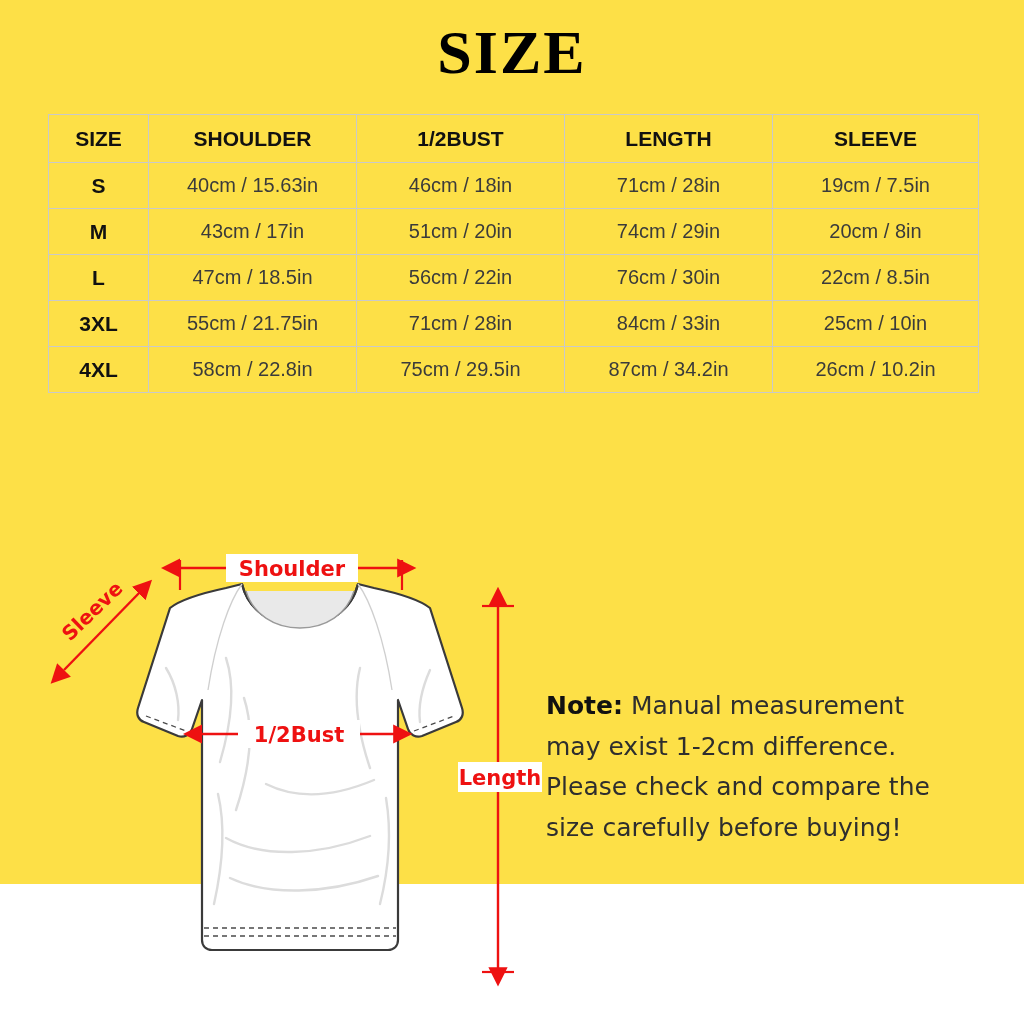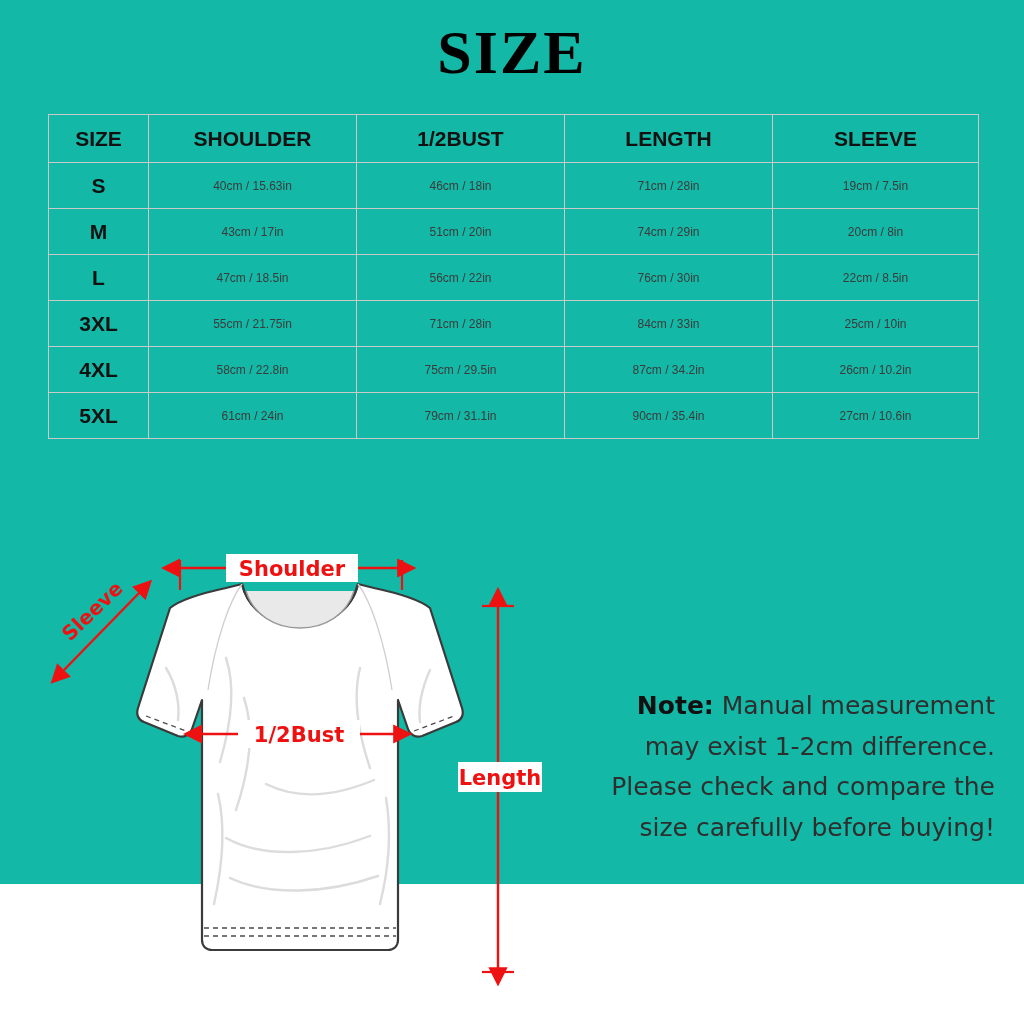--- a/index.html
+++ b/index.html
@@ -10,21 +10,21 @@
     height: 1024px;
     background: #ffffff;
     font-family: "Liberation Sans", sans-serif;
     color: #222222;
     overflow: hidden;
   }
   #page {
     position: relative;
     width: 1024px;
     height: 884px;
-    background: #14b8a6;
+    background: #fde047;
   }
 
   
   .title {
     position: absolute;
     top: 18px;
     left: 0;
     width: 1024px;
     text-align: center;
     font-family: "Liberation Serif", serif;
@@ -42,21 +42,21 @@
     left: 48px;
     width: 930px;
     border-collapse: collapse;
     table-layout: fixed;
   }
   .size-table td, .size-table th {
     border: 1px solid #c9c9c9;
     height: 46px;
     text-align: center;
     vertical-align: middle;
-    font-size: 12px;
+    font-size: 20px;
     color: #3b3b3b;
     font-weight: 400;
     padding: 0 4px;
   }
   .size-table thead th {
     font-size: 21px;
     font-weight: 700;
     color: #111111;
     height: 48px;
   }
@@ -77,27 +77,26 @@
     top: 548px;
     left: 30px;
     width: 540px;
     height: 470px;
   }
   .diagram svg { display: block; }
 
   .note {
     position: absolute;
     top: 686px;
-    left: 575px;
+    left: 546px;
     width: 420px;
     font-size: 25px;
     line-height: 1.62;
     color: #2e2e2e;
     font-family: "DejaVu Sans", sans-serif;
-    text-align: right;
   }
   .note b {
     font-weight: 700;
     color: #111111;
   }
 </style>
 </head>
 <body>
 
 <div id="page">
@@ -149,27 +148,20 @@
         <td>71cm / 28in</td>
         <td>84cm / 33in</td>
         <td>25cm / 10in</td>
       </tr>
       <tr>
         <td class="size-cell">4XL</td>
         <td>58cm / 22.8in</td>
         <td>75cm / 29.5in</td>
         <td>87cm / 34.2in</td>
         <td>26cm / 10.2in</td>
-      </tr>
-      <tr>
-        <td class="size-cell">5XL</td>
-        <td>61cm / 24in</td>
-        <td>79cm / 31.1in</td>
-        <td>90cm / 35.4in</td>
-        <td>27cm / 10.6in</td>
       </tr>
     </tbody>
   </table>
 
   <div class="diagram">
     <svg width="540" height="470" viewBox="0 0 540 470">
       <defs>
         <marker id="arrL" markerWidth="10" markerHeight="10" refX="8" refY="4" orient="auto">
           <path d="M8,0 L0,4 L8,8 z" fill="#ee1111"></path>
         </marker>

